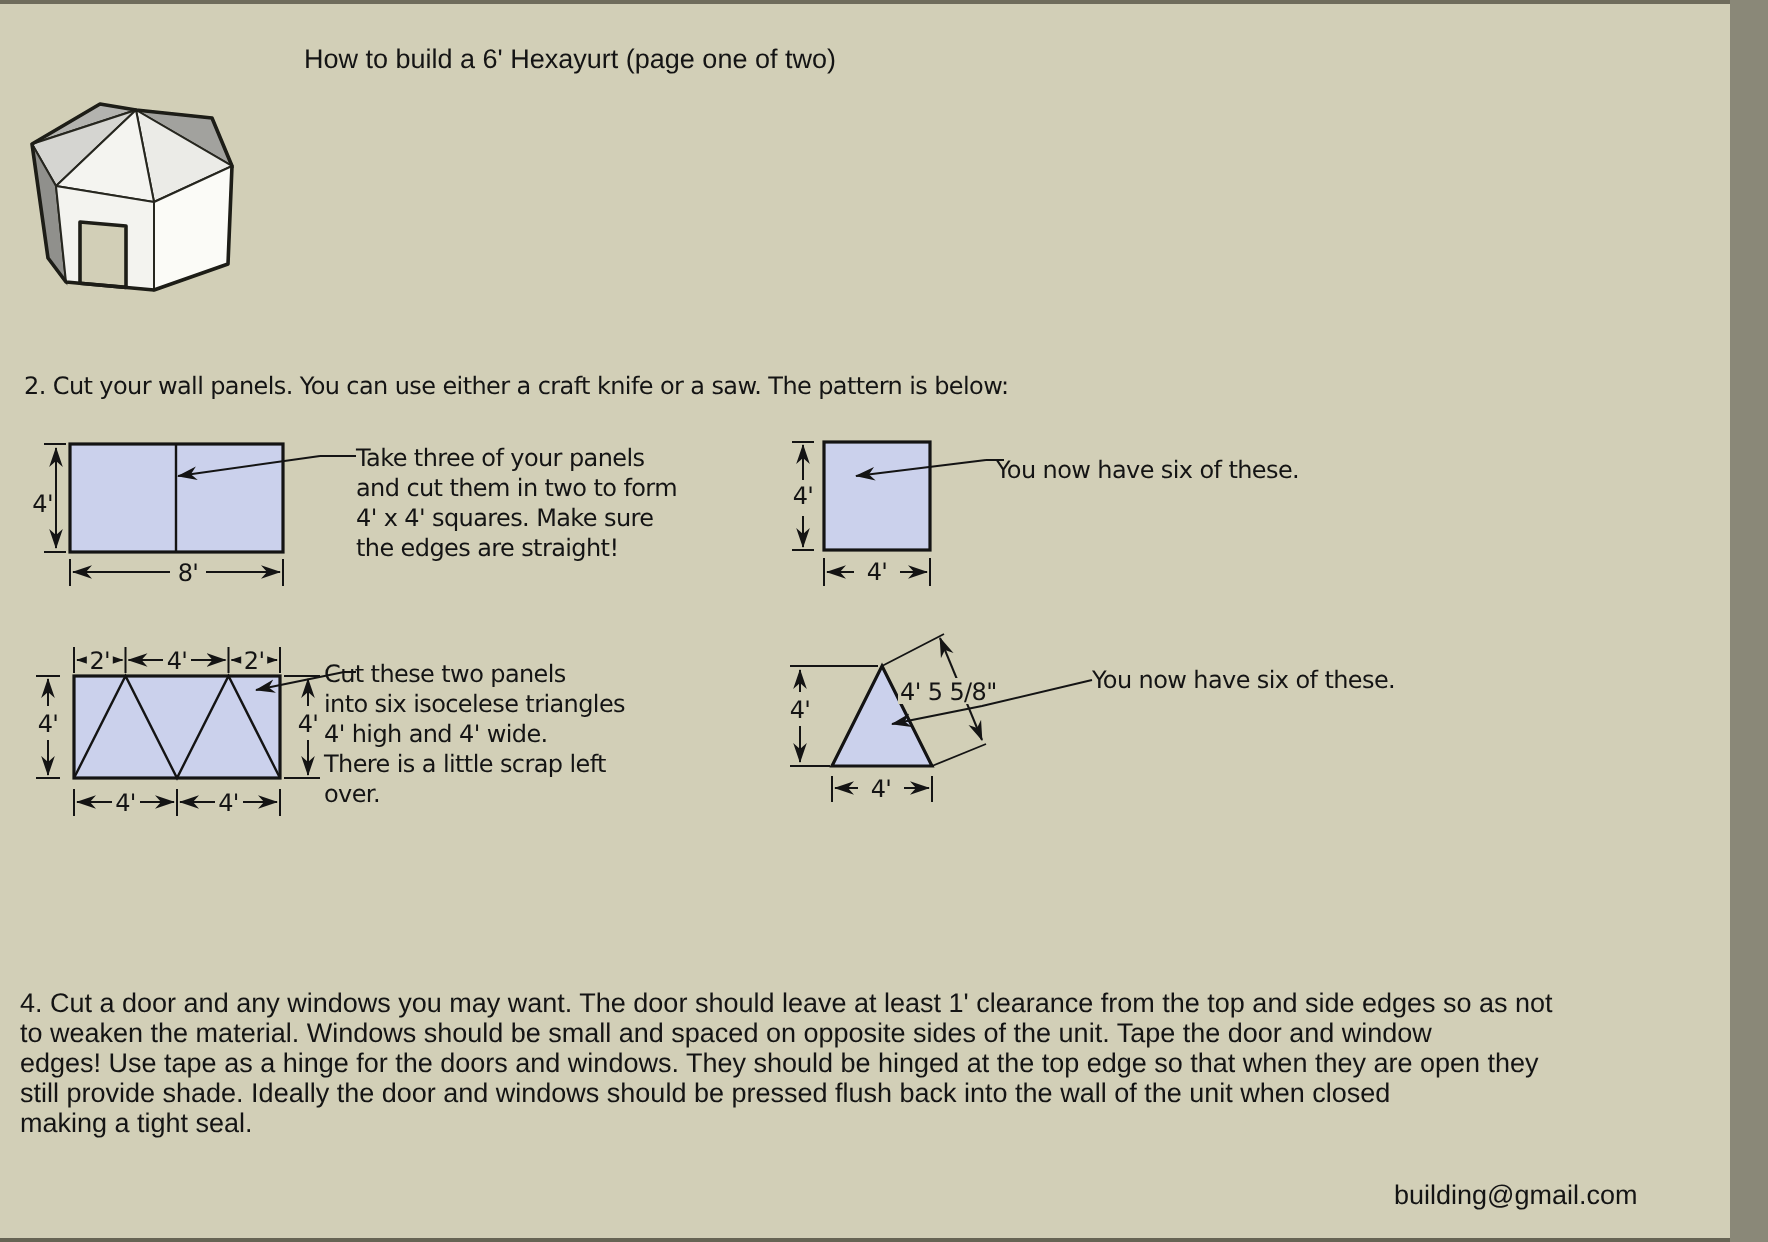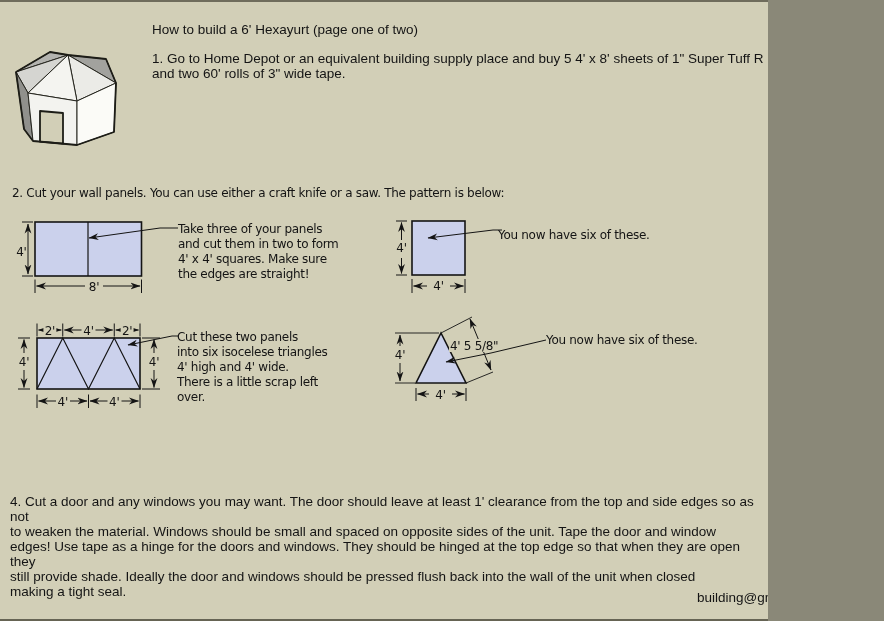--- a/index.html
+++ b/index.html
@@ -1,16 +1,16 @@
 <!DOCTYPE html>
 <html><head>
 <meta charset="utf-8">
 <style>
   html,body{margin:0;padding:0;background:#8a8878;}
-  .page{position:relative;width:768px;height:621px;background:#d2cfb7;color:#141414;
+  .page{position:relative;width:865px;height:621px;background:#d2cfb7;color:#141414;
         font-family:"Liberation Sans",sans-serif;overflow:hidden;}
   .page::before{content:"";position:absolute;left:0;top:0;width:884px;height:2px;
         background:rgba(30,28,18,.55);z-index:9;}
   .page::after{content:"";position:absolute;left:0;bottom:0;width:884px;height:2px;
         background:rgba(30,28,18,.6);z-index:9;}
   .txt{position:absolute;white-space:pre-line;font-size:13.5px;line-height:15px;}
   .dj{font-family:"DejaVu Sans",sans-serif;font-size:12px;letter-spacing:-0.3px;line-height:15px;}
   svg{position:absolute;overflow:visible;}
   .dim{stroke:#141414;stroke-width:1;fill:none;}
   .bold{stroke:#141414;stroke-width:1.2;fill:none;}
@@ -41,22 +41,20 @@
     <polygon class="hx" points="62,21 110,49 71,67" fill="#ebebe7"></polygon>
     <polygon class="hx" points="62,21 71,67 22,59" fill="#f4f4f0"></polygon>
     <polygon class="hx" points="10,38 22,59 27,107 18,95" fill="#90908c"></polygon>
     <polygon class="hx" points="22,59 71,67 71,111 27,107" fill="#f3f3ef"></polygon>
     <polygon class="hx" points="71,67 110,49 108,98 71,111" fill="#fbfbf7"></polygon>
     <polygon points="34,77 57,79 57,109.7 34,107.6" fill="#d2cfb7" stroke="#1d1d17" stroke-width="1.8" stroke-linejoin="round"></polygon>
     <path class="sil" d="M10,38 L44,18 L62,21 L100,25 L110,49 L108,98 L71,111 L27,107 L18,95 Z"></path>
   </svg>
 
   <div class="txt" style="left:152px;top:22px">How to build a 6' Hexayurt (page one of two)</div>
-  <div class="txt" style="left:152px;top:51px">1. Go to Home Depot or an equivalent building supply place and buy 5 4' x 8' sheets of 1" Super Tuff R
-and two 60' rolls of 3" wide tape.</div>
   <div class="txt dj" style="left:12px;top:186px">2. Cut your wall panels. You can use either a craft knife or a saw. The pattern is below:</div>
 
   <svg style="left:8px;top:216px" width="174" height="92" viewBox="0 0 174 92">
     <rect class="panel" x="27" y="6" width="106.5" height="54"></rect>
     <path class="bold" d="M80,6 V60"></path>
     <path class="dim" d="M14,6 H25 M14,60 H25"></path>
     <path class="dim" d="M20,8 V58" marker-start="url(#arr)" marker-end="url(#arr)"></path>
     <text x="18.5" y="40" text-anchor="end">4'</text>
     <path class="dim" d="M27,63.5 V77 M133.5,63.5 V77"></path>
     <path class="dim" d="M28.5,70 H132" marker-start="url(#arr)" marker-end="url(#arr)"></path>
@@ -113,21 +111,21 @@
     <path class="dim" d="M29,76.5 V90 M80.5,76.5 V90 M132,76.5 V90"></path>
     <path class="dim" d="M30.5,83 H79" marker-start="url(#arr)" marker-end="url(#arr)"></path>
     <path class="dim" d="M82,83 H130.5" marker-start="url(#arr)" marker-end="url(#arr)"></path>
     <rect class="mask" x="48" y="76.5" width="14" height="13"></rect>
     <rect class="mask" x="99.5" y="76.5" width="14" height="13"></rect>
     <text x="54.75" y="87.5" text-anchor="middle">4'</text>
     <text x="106.25" y="87.5" text-anchor="middle">4'</text>
     <path class="dim" d="M164,18 L120,27" marker-end="url(#arr)"></path>
     <path class="dim" d="M164,18 H170"></path>
   </svg>
-  <div class="txt dj" style="left:177px;top:330px">Cut these two panels
+  <div class="txt dj" style="left:162px;top:330px">Cut these two panels
 into six isocelese triangles
 4' high and 4' wide.
 There is a little scrap left
 over.</div>
 
   <svg style="left:388px;top:312px" width="160" height="106" viewBox="0 0 160 106">
     <polygon class="panel" points="53,21 78,71 28,71"></polygon>
 
     <path class="thin" d="M7,21 H51 M7,71 H27"></path>
     <path class="dim" d="M12,34 V23" marker-end="url(#arr)"></path>

